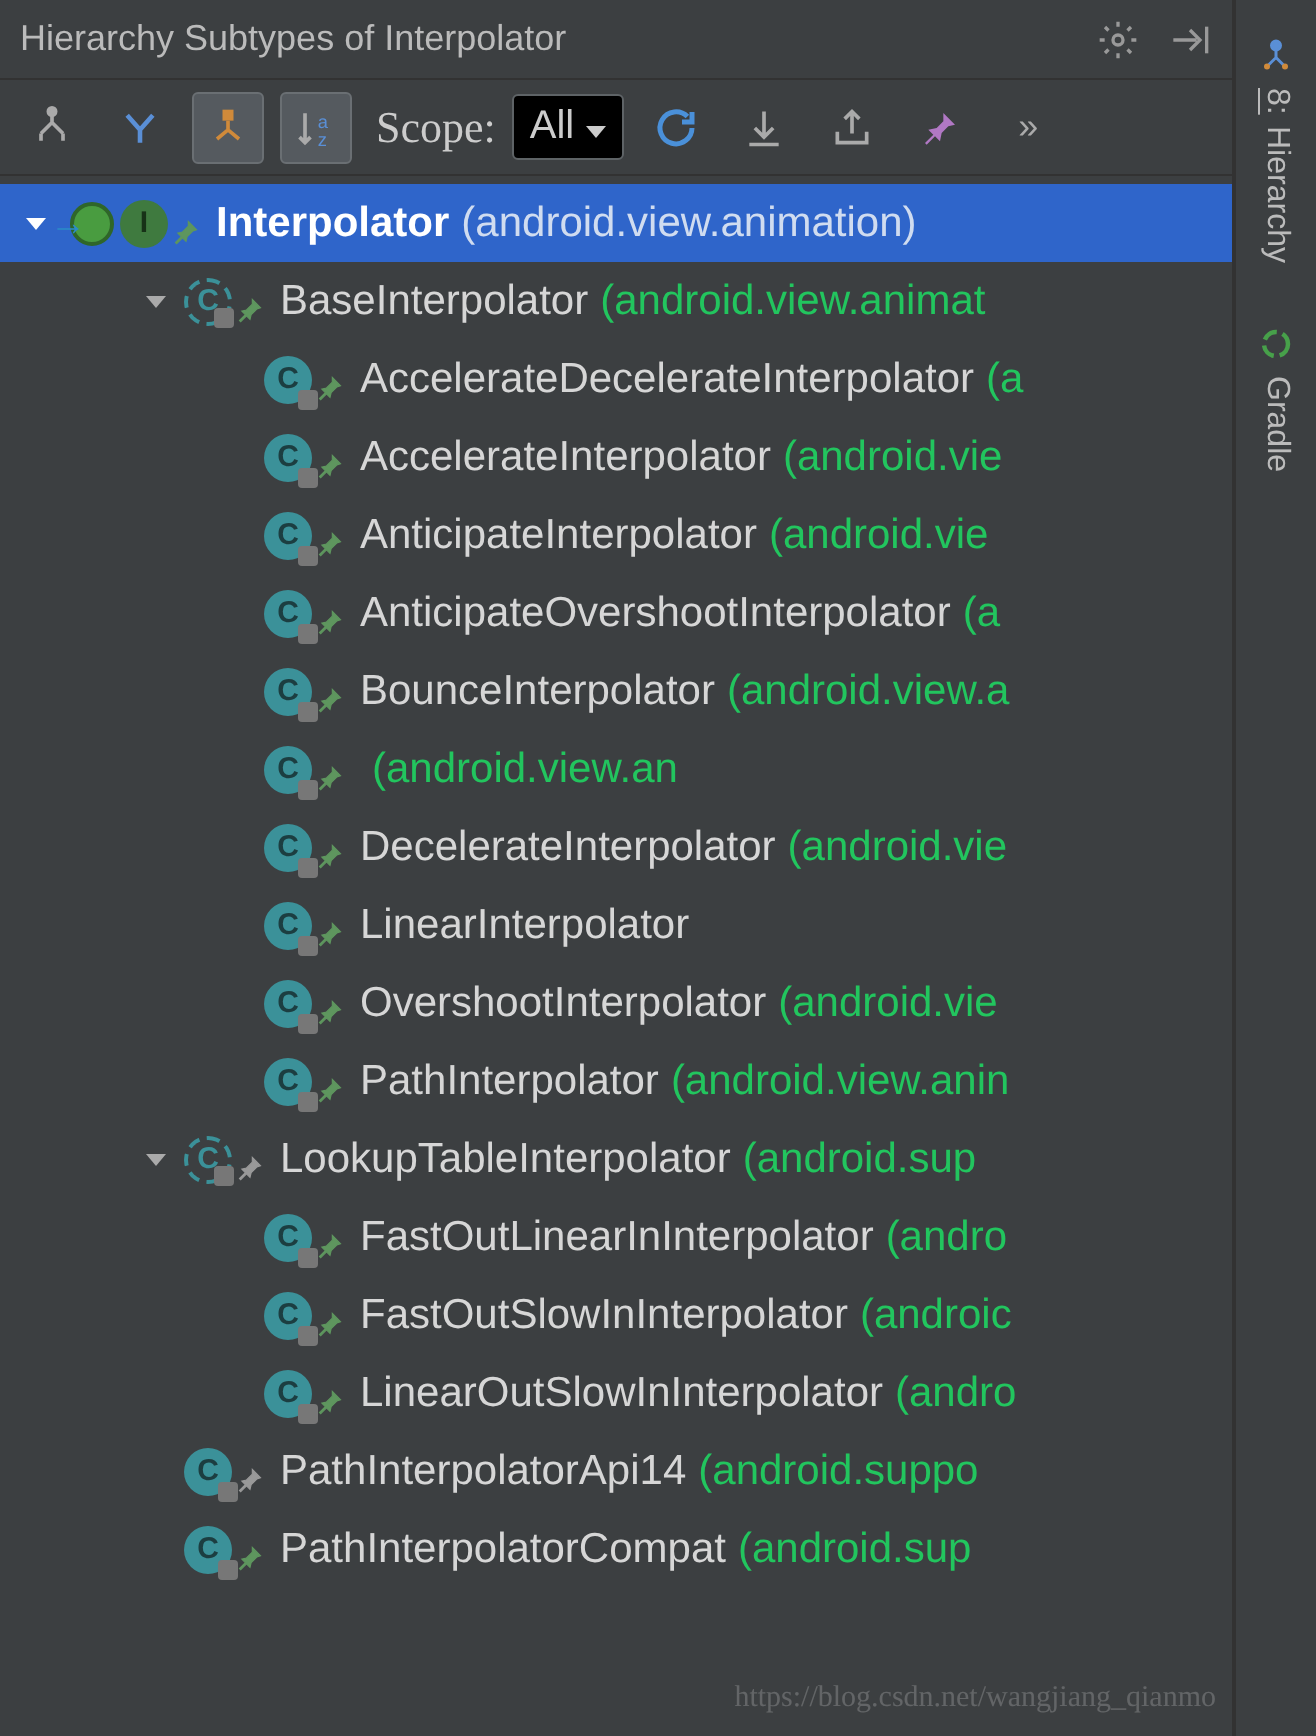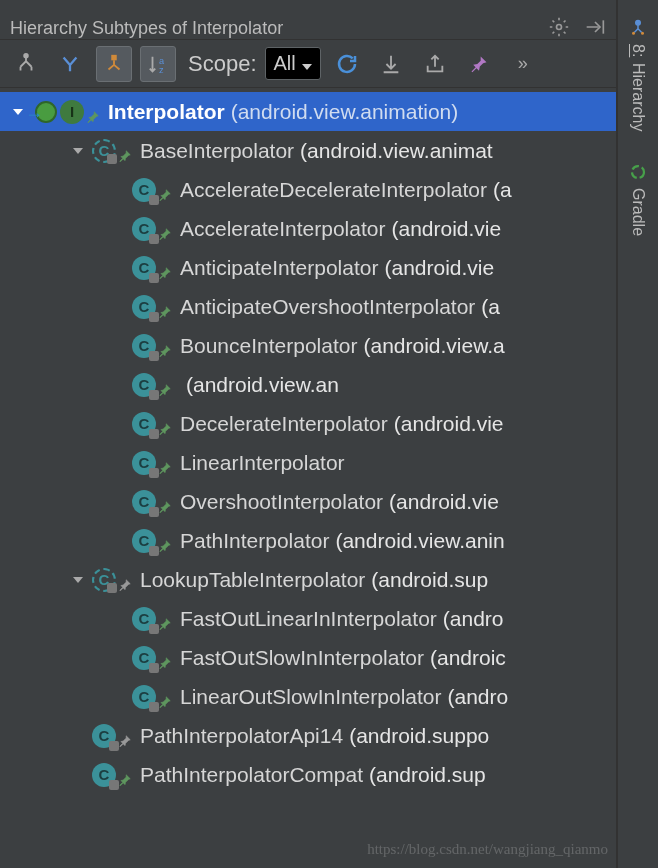--- a/index.html
+++ b/index.html
@@ -19,21 +19,21 @@
   height: 868px;
   background: #3c3f41;
   display: flex;
   flex-direction: column;
 }
 .titlebar {
   height: 40px;
   background: #3c3f41;
   border-bottom: 1px solid #323232;
   display: flex;
-  align-items: flex-end;
+  align-items: center;
   padding: 0 10px;
   font-size: 18px;
   color: #bbbbbb;
 }
 .titlebar .spacer { flex: 1; }
 .titlebar .ticon {
   width: 24px; height: 24px;
   display: flex; align-items: center; justify-content: center;
   margin-left: 12px;
   color: #888;
@@ -54,20 +54,21 @@
   cursor: pointer;
 }
 .tbtn.active {
   background: #555a5f;
   border: 1px solid #6a6f73;
 }
 .scope-label {
   font-size: 22px;
   color: #ccc;
   margin-left: 4px;
+  font-family: Liberation Serif, serif;
 }
 .scope-dd {
   background: #000000;
   border: 1px solid #5e6366;
   border-radius: 3px;
   padding: 4px 8px;
   display: flex;
   align-items: center;
   color: #ccc;
   font-size: 20px;
@@ -143,21 +144,21 @@
   border-radius: 2px;
 }
 .pin {
   width: 14px; height: 14px;
   display: inline-block;
 }
 .pin.g svg { stroke: #5e965e; fill: #5e965e; }
 .pin.grey svg { stroke: #999; fill: #999; }
 .name { color: #d6d6d6; }
 .row.selected .name { color: #fff; font-weight: bold; }
-.pkg { color: #e5e5e5; margin-left: 6px; }
+.pkg { color: #22c55e; margin-left: 6px; }
 .row.selected .pkg { color: #d0dcf0; }
 .jump-ico {
   width: 28px;
   display: flex;
   align-items: center;
   justify-content: center;
 }
 .jump-ico .jcirc {
   width: 22px; height: 22px;
   border-radius: 50%;

